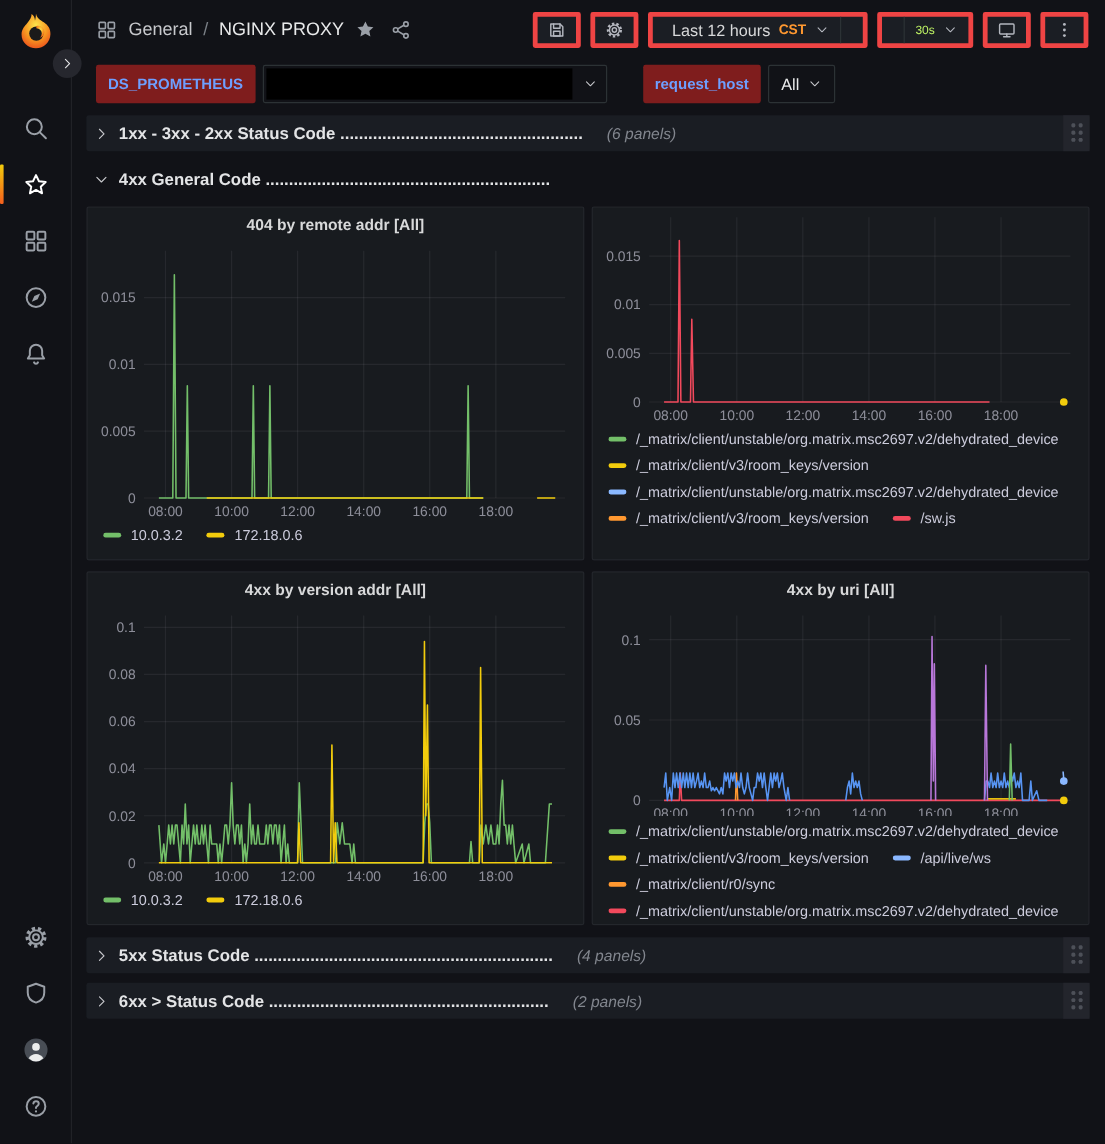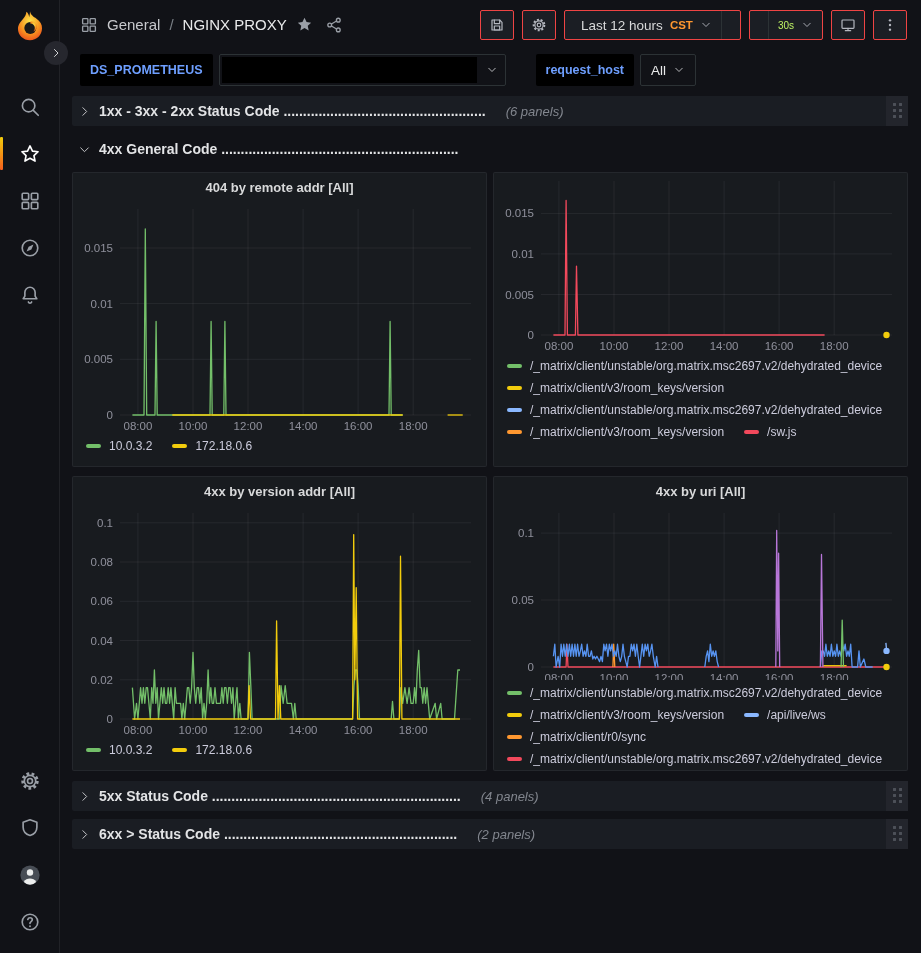--- a/index.html
+++ b/index.html
@@ -46,36 +46,36 @@
   .crumb .ic { width: 18px; height: 18px; color: #9a9fa7; }
   .crumb-section { font-size: 15px; color: #c7c8cc; cursor: pointer; }
   .crumb-sep { font-size: 15px; color: #7b8087; }
   .crumb-title { font-size: 15px; color: #e9eaeb; cursor: pointer; }
   .fav-star { color: #ff8c2a; width: 17px; height: 17px; cursor: pointer; }
   .fav-star .ic { width: 17px; height: 17px; }
   .share-ic { color: #b4b7bf; width: 18px; height: 18px; margin-left: 3px; cursor: pointer; }
   .share-ic .ic { width: 18px; height: 18px; }
   .nav-actions { margin-left: auto; display: flex; gap: 8px; align-items: center; }
   .tbtn, .tgroup {
-    background: #1b1e24; border: 1px solid #ef4444; border-radius: 2px;
+    background: #1b1e24; border: 4px solid #ef4444; border-radius: 2px;
     height: 30px; color: #b4b7bf; display: flex; align-items: center; text-align: center;
   }
   .tbtn { padding: 0 8px; cursor: pointer; font-size: 13px; gap: 6px; background: #1b1e24; }
   .tbtn .ic { width: 16px; height: 16px; }
   .tgroup .seg { display: flex; align-items: center; gap: 7px; padding: 0 9px; height: 100%; cursor: pointer; }
   .tgroup .seg + .seg { border-left: 1px solid #2c3235; }
   .time-text { color: #d8d9da; font-size: 13.5px; white-space: nowrap; }
   .tz { color: #ff9830; font-size: 11.5px; font-weight: bold; }
   .chev-sm { width: 12px !important; height: 12px !important; }
   .refresh-val { color: #bef264; font-size: 10px; }
   
   .subnav { height: 40px; display: flex; align-items: center; padding: 0 14px 0 20px; gap: 6px; }
   .var-label {
     height: 32px; display: flex; align-items: center; padding: 0 10px;
-    background: #000000; border-radius: 2px; color: #6e9fff;
+    background: #7f1d1d; border-radius: 2px; color: #6e9fff;
     font-size: 12.5px; font-weight: bold; cursor: pointer;
   }
   .var-select {
     height: 32px; width: 287px; background: #111217; border: 1px solid #2c3235;
     border-radius: 2px; display: flex; align-items: center; cursor: pointer; position: relative;
   }
   .redacted { position: absolute; left: 2px; top: 2px; bottom: 2px; right: 28px; background: #000; }
   .var-select .chev { position: absolute; right: 7px; color: #c7c8cc; width: 12px; height: 12px; }
   .var-gap { width: 18px; }
   .var-all {

